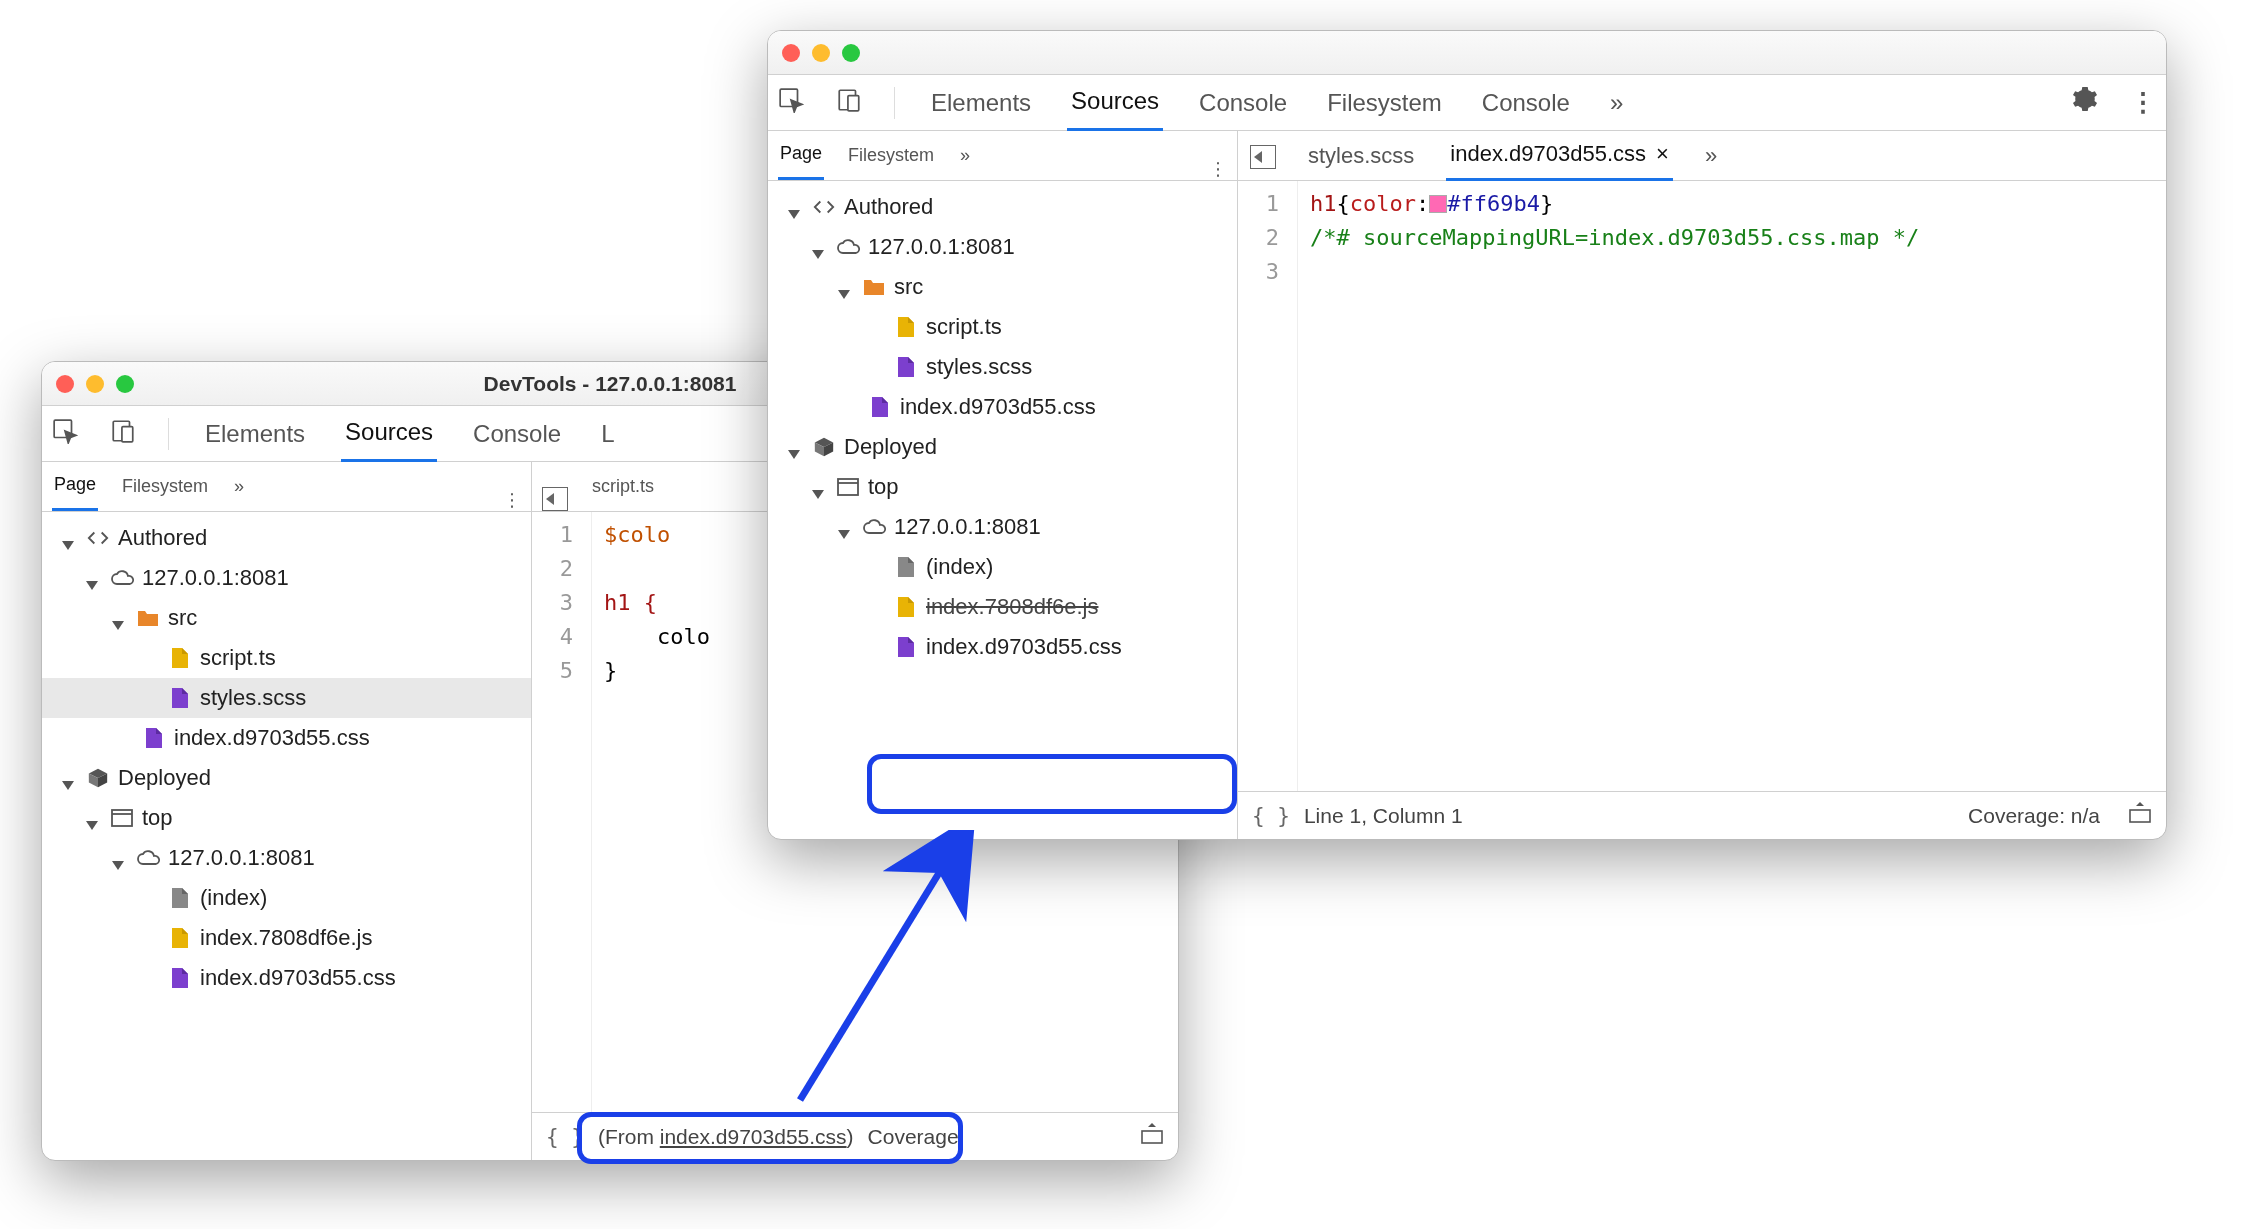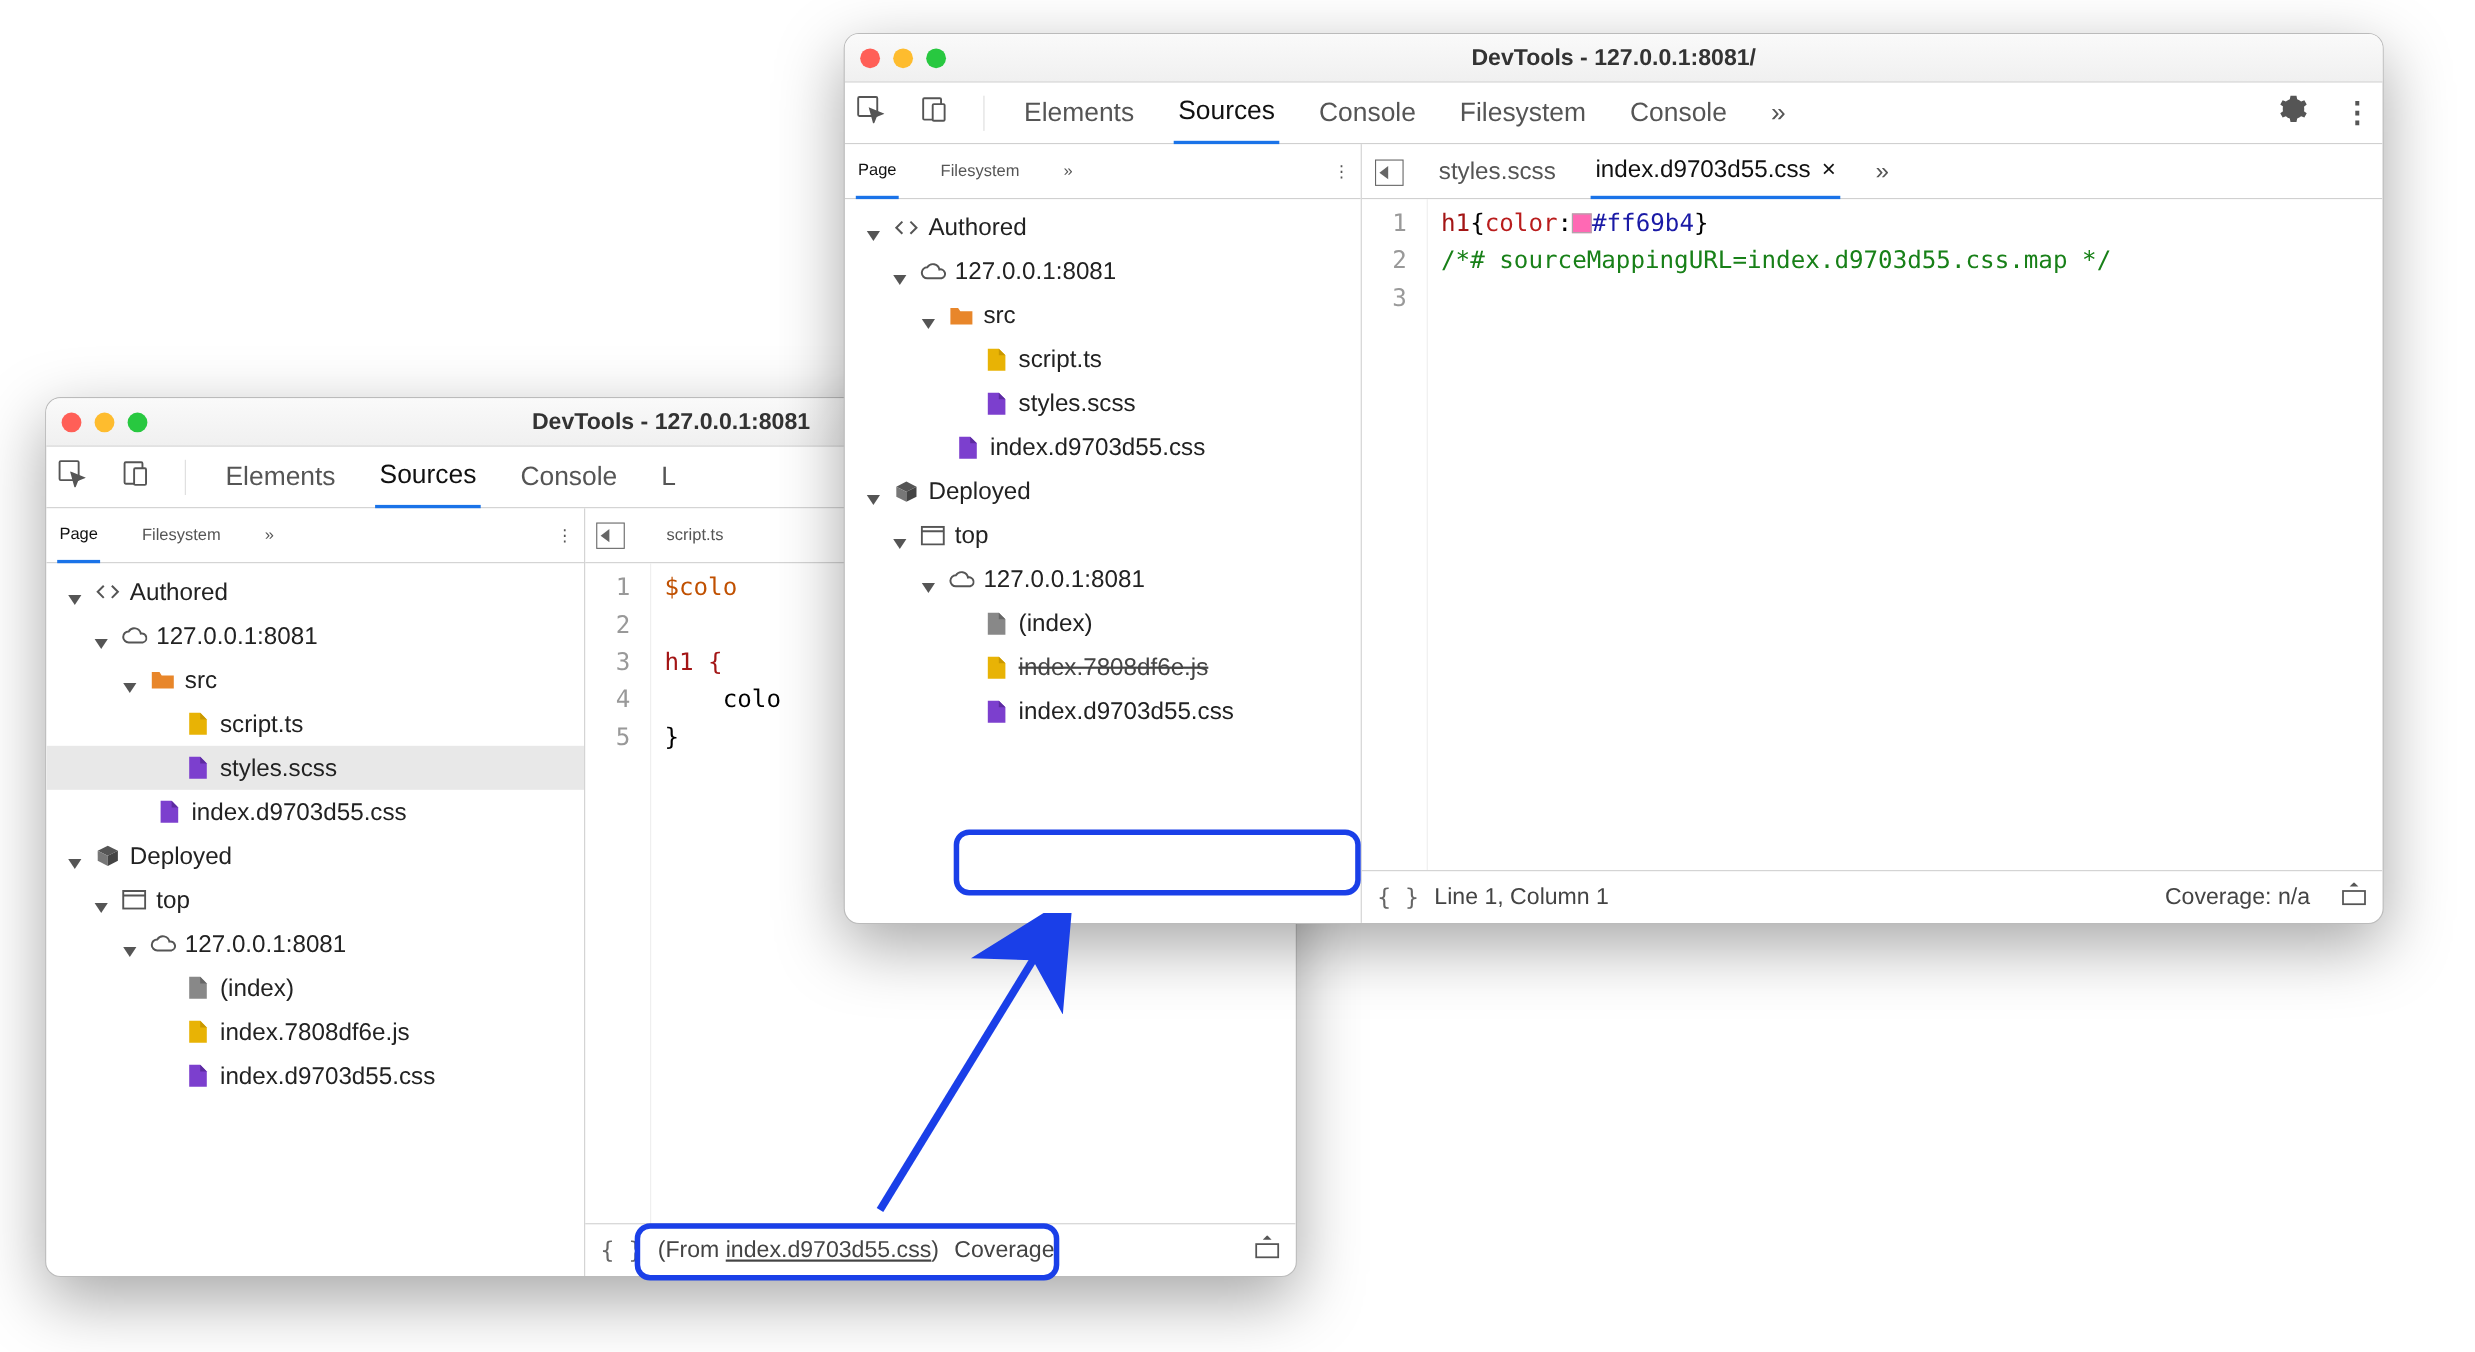--- a/index.html
+++ b/index.html
@@ -70,24 +70,24 @@
 .toolbar .divider { width: 1px; height: 32px; background: #ddd; }
 .toolbar .icon, .subtoolbar .icon { color: #555; }
 
 .body { flex: 1; display: flex; overflow: hidden; }
 
 .sidebar { border-right: 1px solid #d0d0d0; display: flex; flex-direction: column; }
 .subtoolbar {
   height: 50px;
   border-bottom: 1px solid #d0d0d0;
   display: flex;
-  align-items: center;
+  align-items: flex-end;
   padding: 0 10px;
-  gap: 36px;
-  font-size: 15px;
+  gap: 22px;
+  font-size: 18px;
   color: #555;
 }
 .subtoolbar .stab { padding: 0 2px; height: 50px; display: flex; align-items: center; cursor: pointer; }
 .subtoolbar .stab.active { border-bottom: 3px solid #1a73e8; color: #111; }
 
 .tree {
   flex: 1;
   overflow: auto;
   font-size: 22px;
   color: #222;
@@ -383,21 +383,20 @@
   </div>
 </div>
 
 <div class="window" style="left:767px; top:30px; width:1400px; height:810px;">
   <div class="titlebar">
     <div class="traffic">
       <span class="tl red"></span>
       <span class="tl yellow"></span>
       <span class="tl green"></span>
     </div>
-    <div class="title">DevTools - 127.0.0.1:8081/</div>
   </div>
   <div class="toolbar">
     <span class="icon">
       <svg width="26" height="26" viewBox="0 0 24 24" fill="none" stroke="#555" stroke-width="1.6">
           <rect x="2" y="2" width="16" height="16" rx="1"></rect>
           <path d="M12 12 L22 16 L17 18 L15 23 Z" fill="#555"></path>
         </svg>
     </span>
     <span class="icon">
       <svg width="26" height="26" viewBox="0 0 24 24" fill="none" stroke="#555" stroke-width="1.6">

